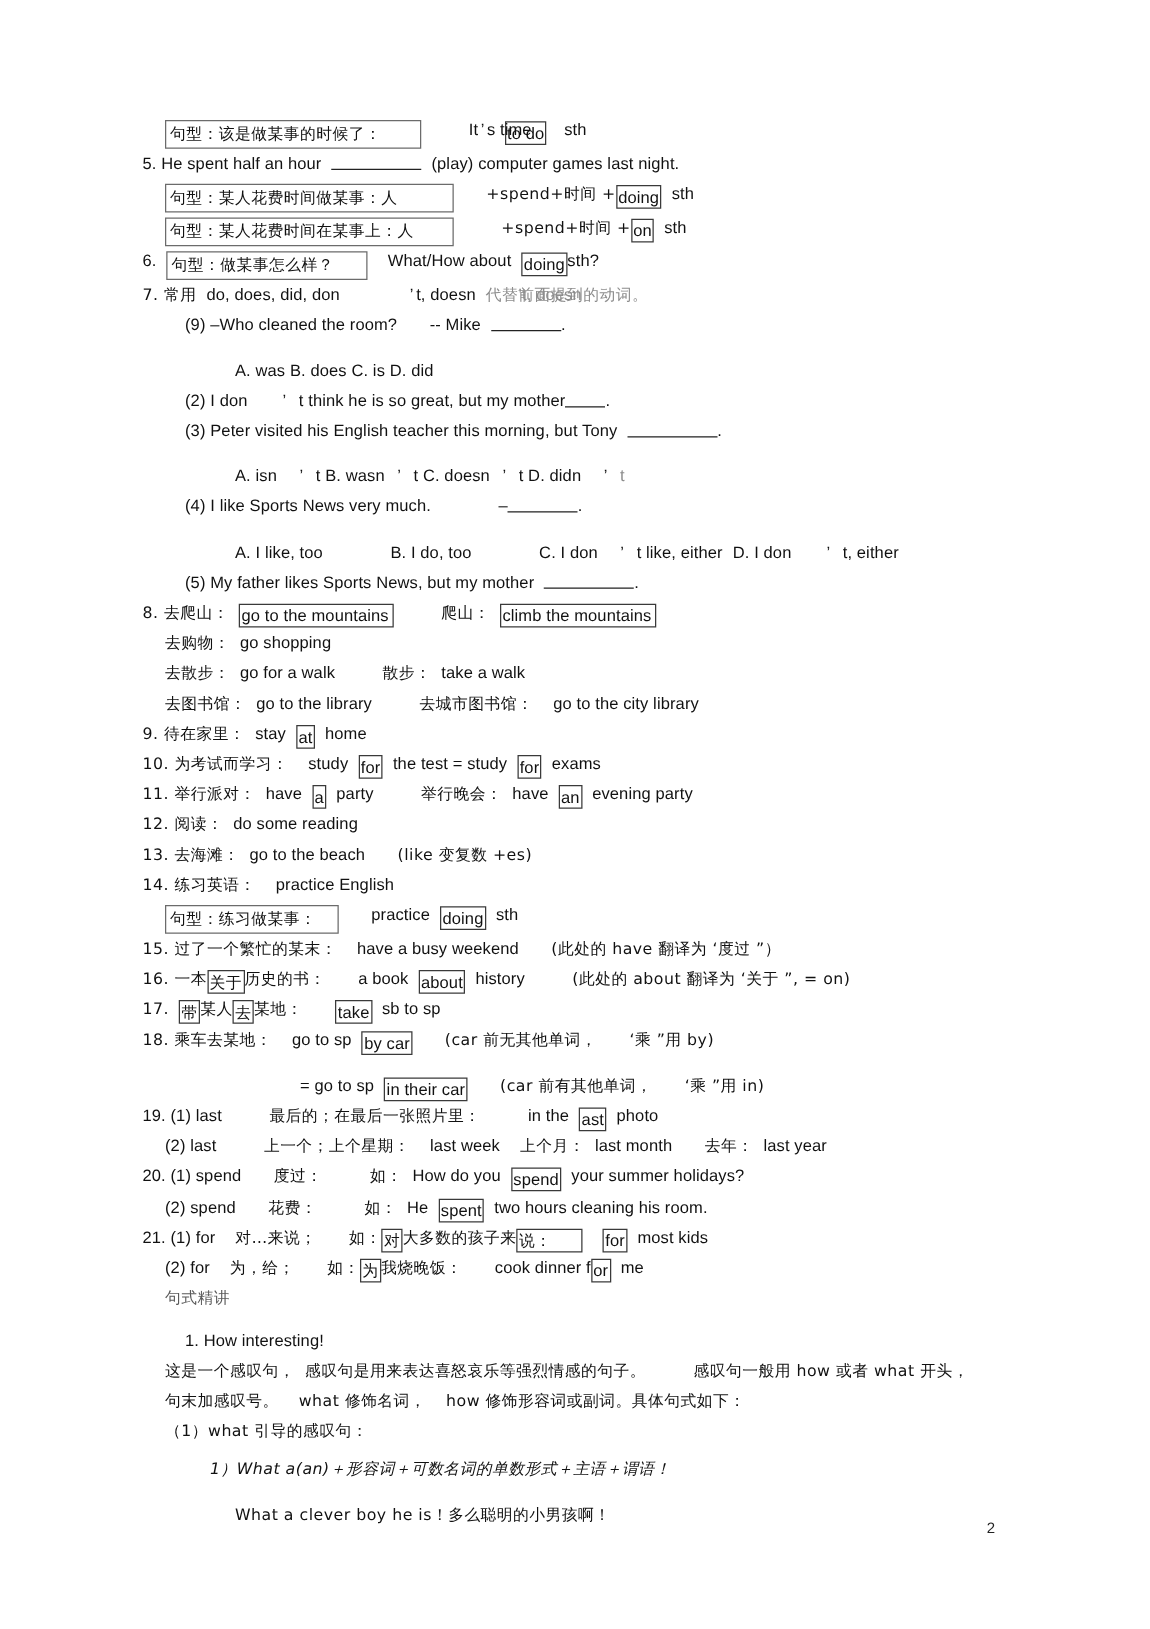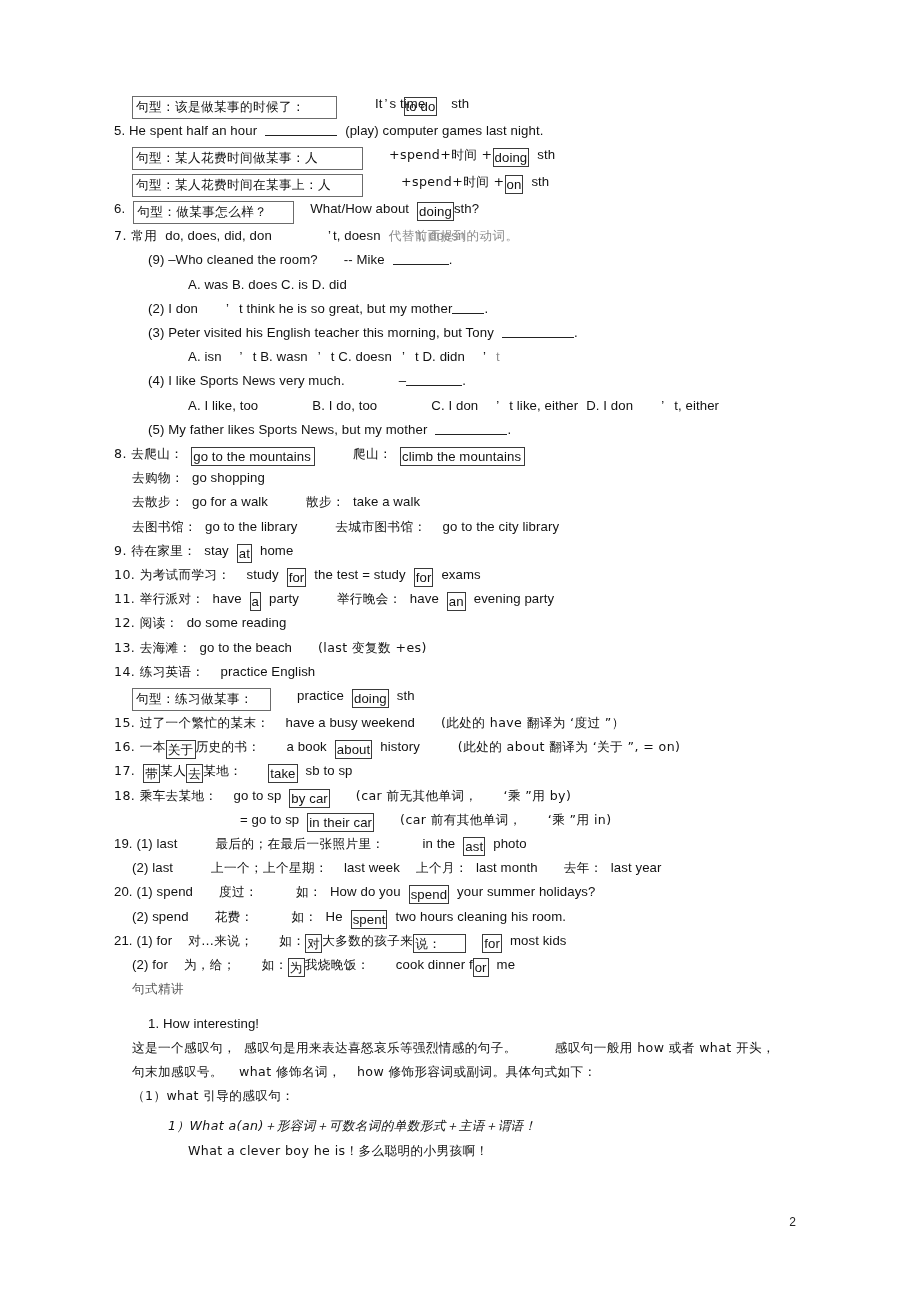--- a/index.html
+++ b/index.html
@@ -33,22 +33,22 @@
     letter-spacing: 0.1px;
   }
   .cn {
     font-family: "DejaVu Sans", "Liberation Sans", sans-serif;
     font-size: 12.6px;
     letter-spacing: 0.4px;
   }
   .ind1 { padding-left: 22px; }
   .ind2 { padding-left: 38px; }
   .ind3 { padding-left: 58px; font-style: italic; }
-  .ind4 { padding-left: 78px; }
-  .ind6 { padding-left: 130px; }
+  .ind4 { padding-left: 78px; margin-top: 12px; }
+  .ind6 { padding-left: 130px; margin-top: 13px; }
 
   
   .box {
     border: 1px solid #3a3a3a;
     padding: 0px 1px;
     display: inline-block;
     line-height: 17px;
     vertical-align: -3px;
   }
   .boxwide {
@@ -170,21 +170,21 @@
 
     <div class="ln" style="padding-left:4px">
       <span class="cn">11. 举行派对：</span><span class="sp sp1"></span><span>have</span><span class="sp sp1"></span><span class="box">a</span><span class="sp sp1"></span><span>party</span><span class="sp sp4"></span><span class="cn">举行晚会：</span><span class="sp sp1"></span><span>have</span><span class="sp sp1"></span><span class="box">an</span><span class="sp sp1"></span><span>evening party</span>
     </div>
 
     <div class="ln" style="padding-left:4px">
       <span class="cn">12. 阅读：</span><span class="sp sp1"></span><span>do some reading</span>
     </div>
 
     <div class="ln" style="padding-left:4px">
-      <span class="cn">13. 去海滩：</span><span class="sp sp1"></span><span>go to the beach</span><span class="sp sp3"></span><span class="cn">(last 变复数 +es)</span>
+      <span class="cn">13. 去海滩：</span><span class="sp sp1"></span><span>go to the beach</span><span class="sp sp3"></span><span class="cn">(like 变复数 +es)</span>
     </div>
 
     <div class="ln" style="padding-left:4px">
       <span class="cn">14. 练习英语：</span><span class="sp sp2"></span><span>practice English</span>
     </div>
     <div class="ln ind1">
       <span class="boxwide cn" style="min-width:130px">句型：练习做某事：</span><span class="sp sp3"></span><span>practice</span><span class="sp sp1"></span><span class="box">doing</span><span class="sp sp1"></span><span>sth</span>
     </div>
 
     <div class="ln" style="padding-left:4px">

